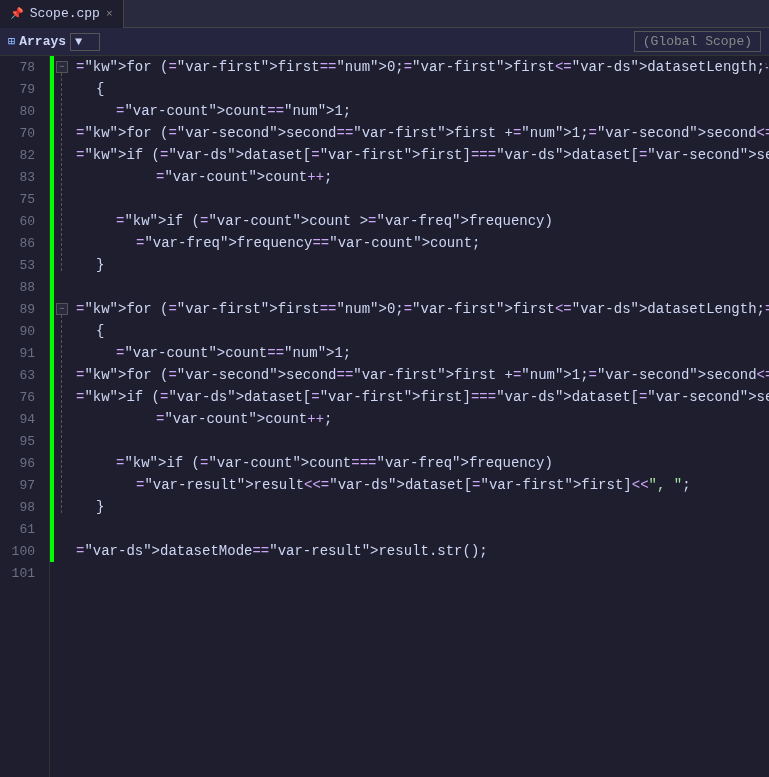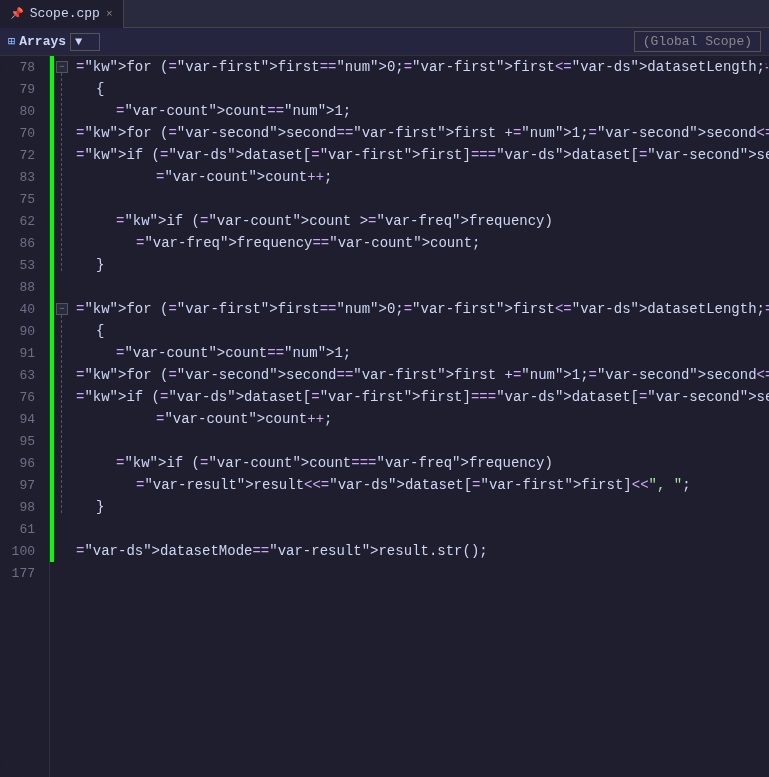--- a/index.html
+++ b/index.html
@@ -189,40 +189,40 @@
   <div class="toolbar-right">(Global Scope)</div>
 </div>
 
 <div class="code-container">
 
   <div class="line-numbers" id="line-nums">
       <div class="line-number-row">78</div>
       <div class="line-number-row">79</div>
       <div class="line-number-row">80</div>
       <div class="line-number-row">70</div>
-      <div class="line-number-row">72</div>
+      <div class="line-number-row">82</div>
       <div class="line-number-row">83</div>
       <div class="line-number-row">75</div>
-      <div class="line-number-row">62</div>
+      <div class="line-number-row">60</div>
       <div class="line-number-row">86</div>
       <div class="line-number-row">53</div>
       <div class="line-number-row">88</div>
-      <div class="line-number-row">40</div>
+      <div class="line-number-row">89</div>
       <div class="line-number-row">90</div>
       <div class="line-number-row">91</div>
       <div class="line-number-row">63</div>
       <div class="line-number-row">76</div>
       <div class="line-number-row">94</div>
       <div class="line-number-row">95</div>
       <div class="line-number-row">96</div>
       <div class="line-number-row">97</div>
       <div class="line-number-row">98</div>
       <div class="line-number-row">61</div>
       <div class="line-number-row">100</div>
-      <div class="line-number-row">177</div>
+      <div class="line-number-row">101</div>
     </div>
 
   <div class="green-bar" id="green-bar">
       <div class="green-mark"></div>
       <div class="green-mark"></div>
       <div class="green-mark"></div>
       <div class="green-mark"></div>
       <div class="green-mark"></div>
       <div class="green-mark"></div>
       <div class="green-mark"></div>

